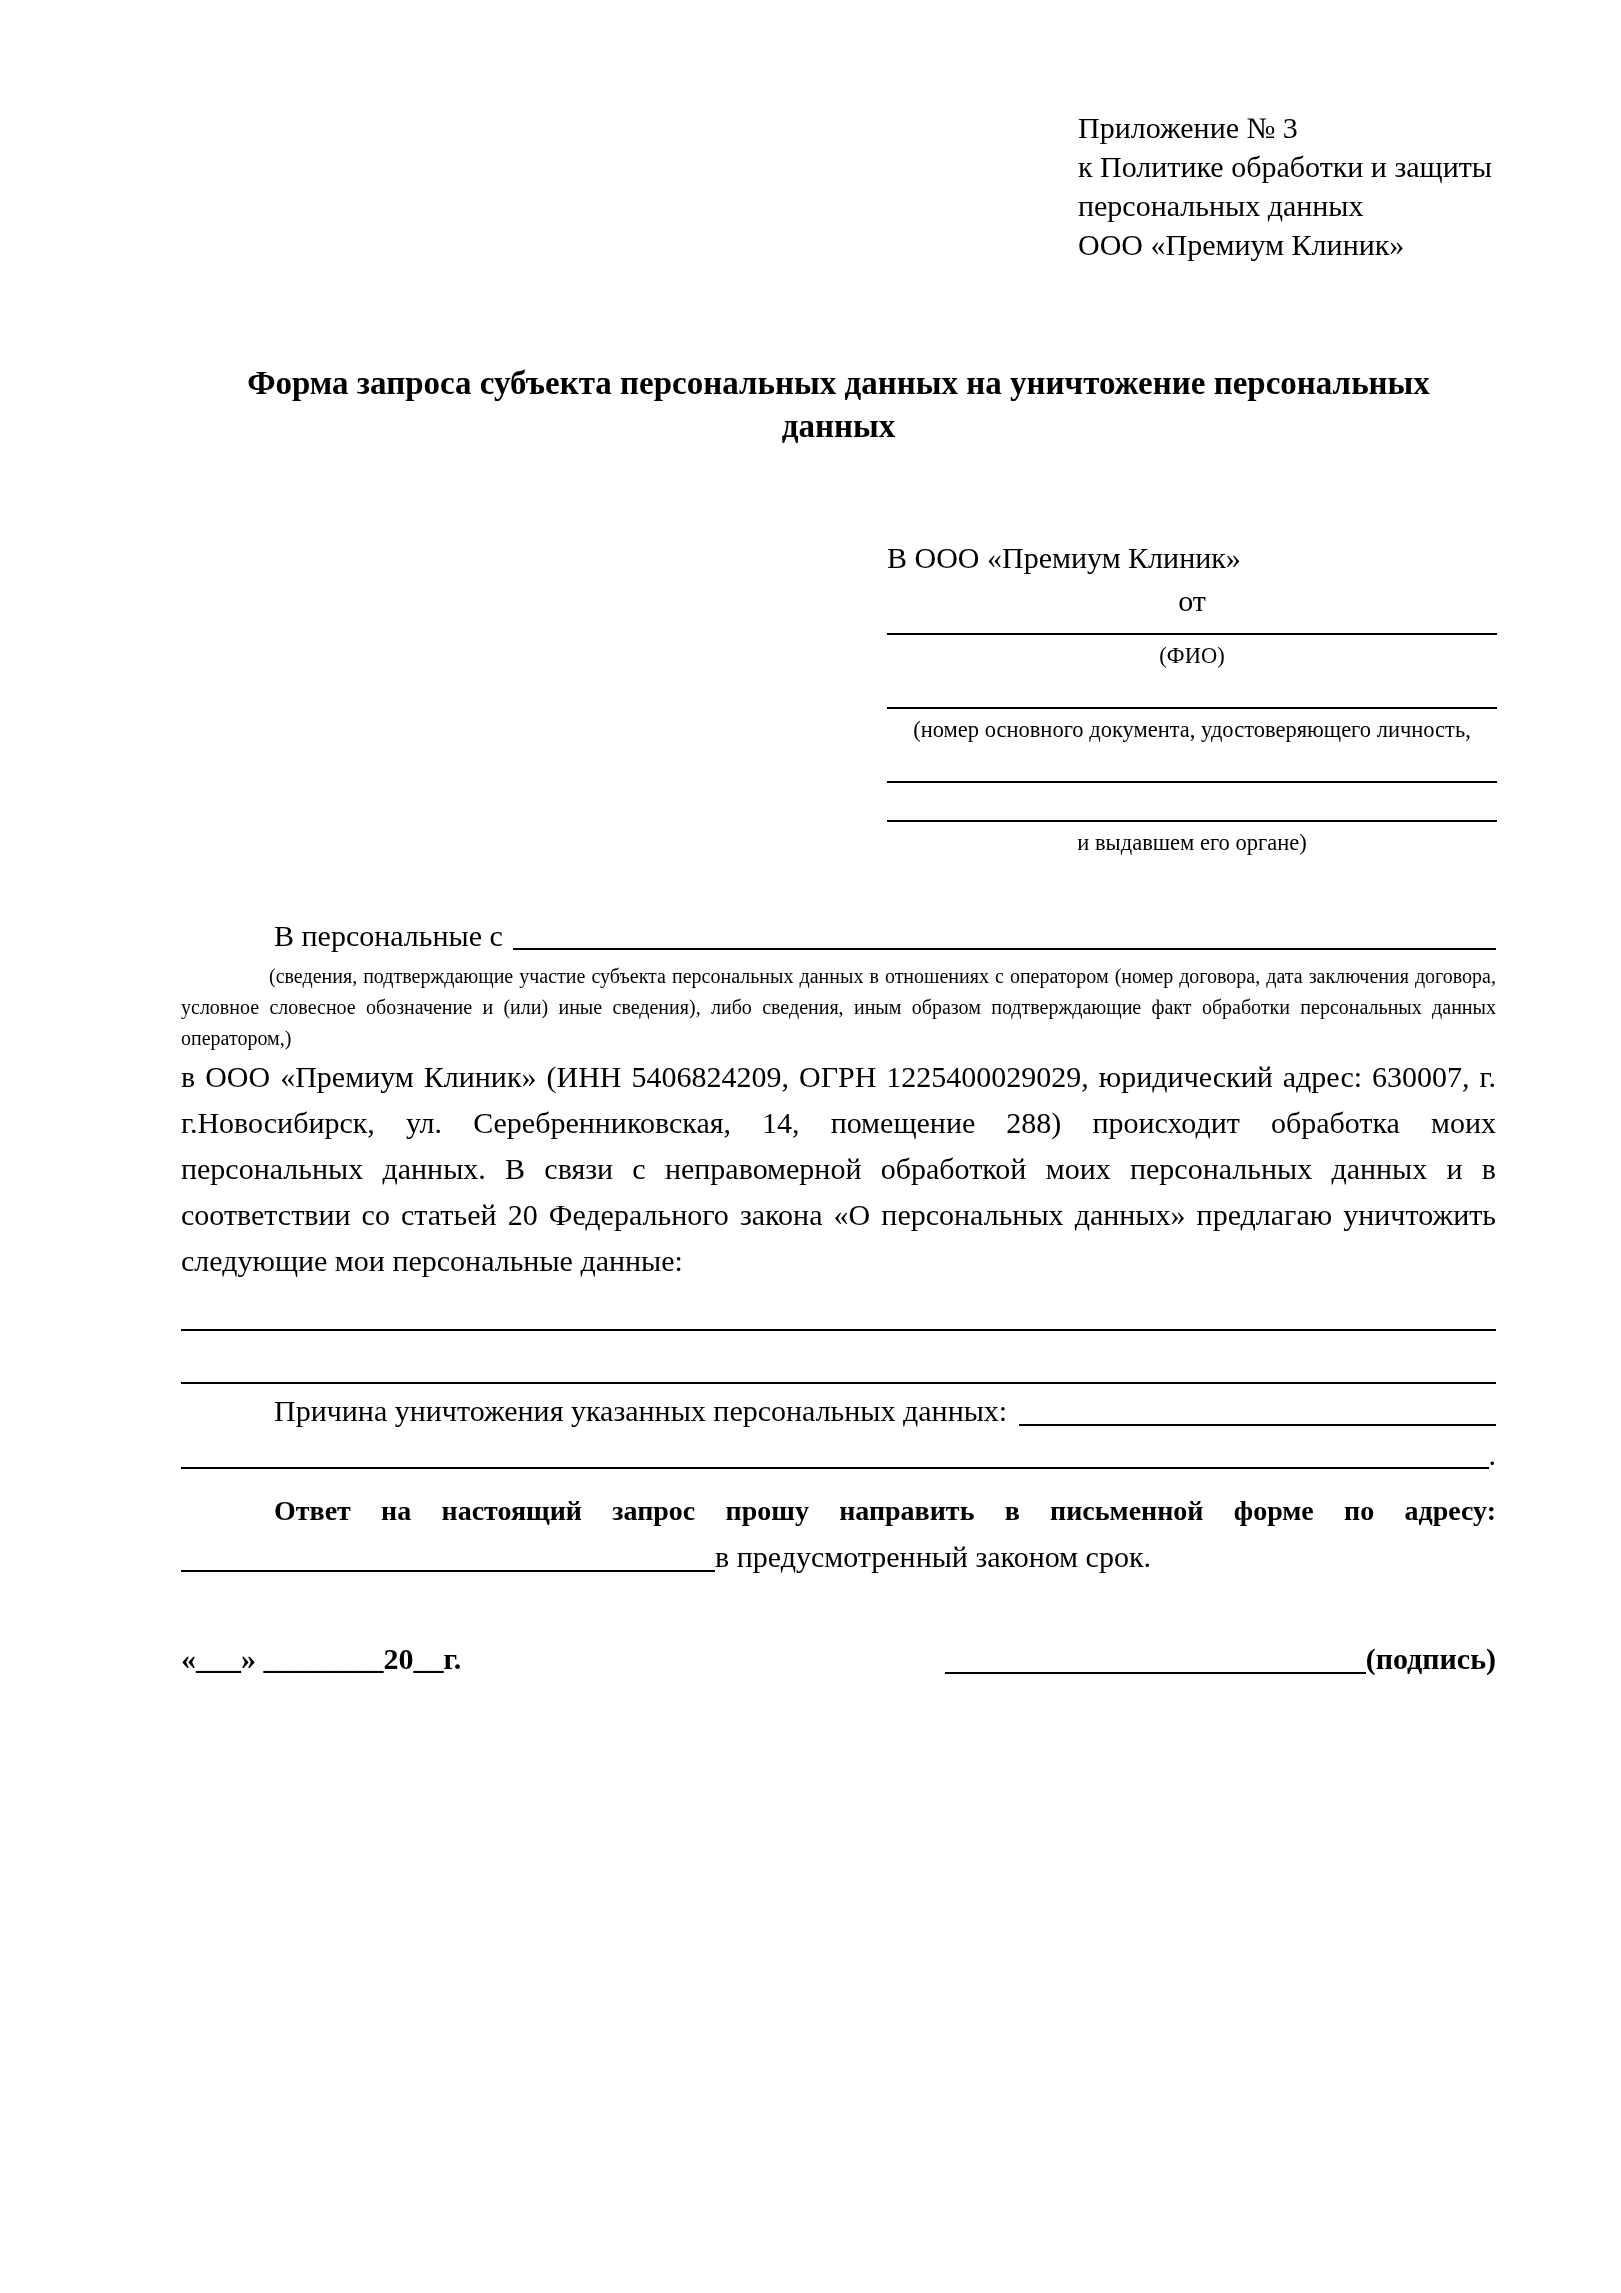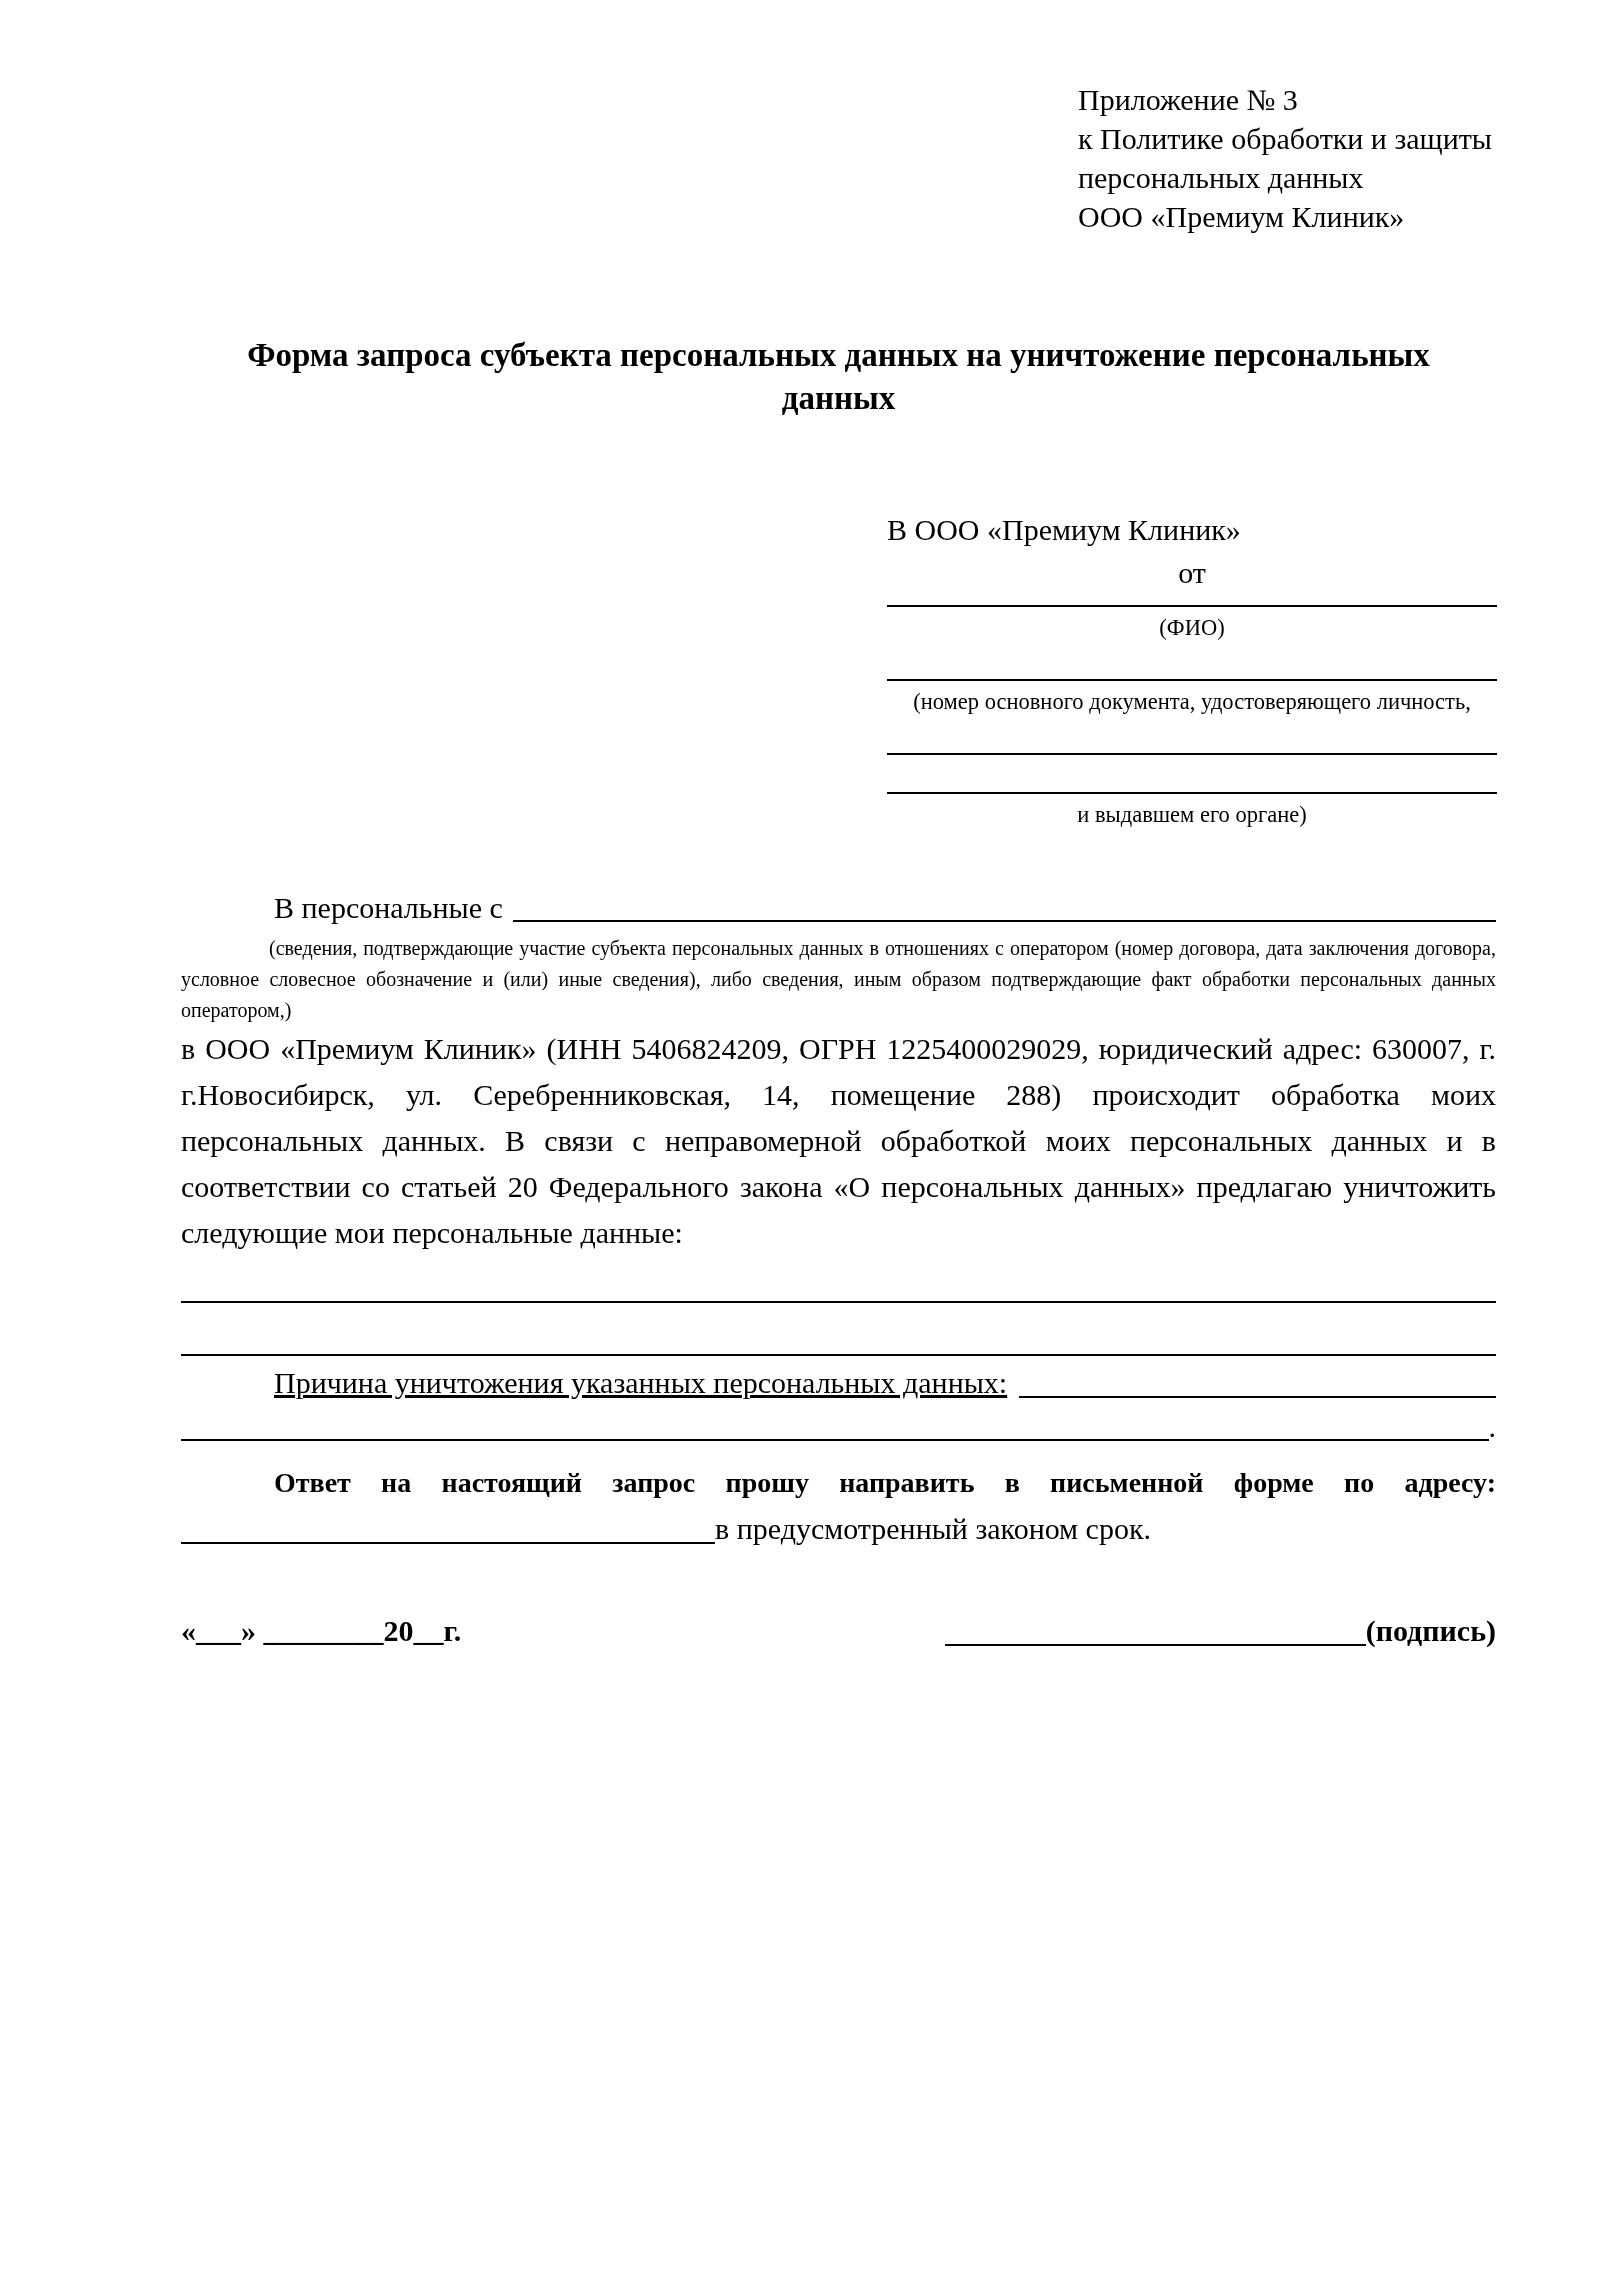--- a/index.html
+++ b/index.html
@@ -15,21 +15,21 @@
   }
   .content {
     position: absolute;
     left: 181px;
     top: 0;
     width: 1315px;
   }
   
   .ref-block {
     margin-left: 897px;
-    padding-top: 80px;
+    padding-top: 108px;
     font-size: 30px;
     line-height: 39px;
     white-space: nowrap;
   }
   
   .doc-title {
     margin-top: 98px;
     text-align: center;
     font-weight: bold;
     font-size: 33px;
@@ -96,21 +96,20 @@
     display: flex;
     align-items: stretch;
     font-size: 30px;
     line-height: 45px;
     margin-top: 3.9px;
   }
   .reason-label {
     padding-left: 93px;
     white-space: nowrap;
     padding-right: 11.8px;
-    text-decoration: underline;
   }
   .reason-line2 {
     display: flex;
     align-items: stretch;
     font-size: 30px;
     line-height: 43px;
   }
   .dot-end { white-space: pre; }
   
   .answer-line1 {

